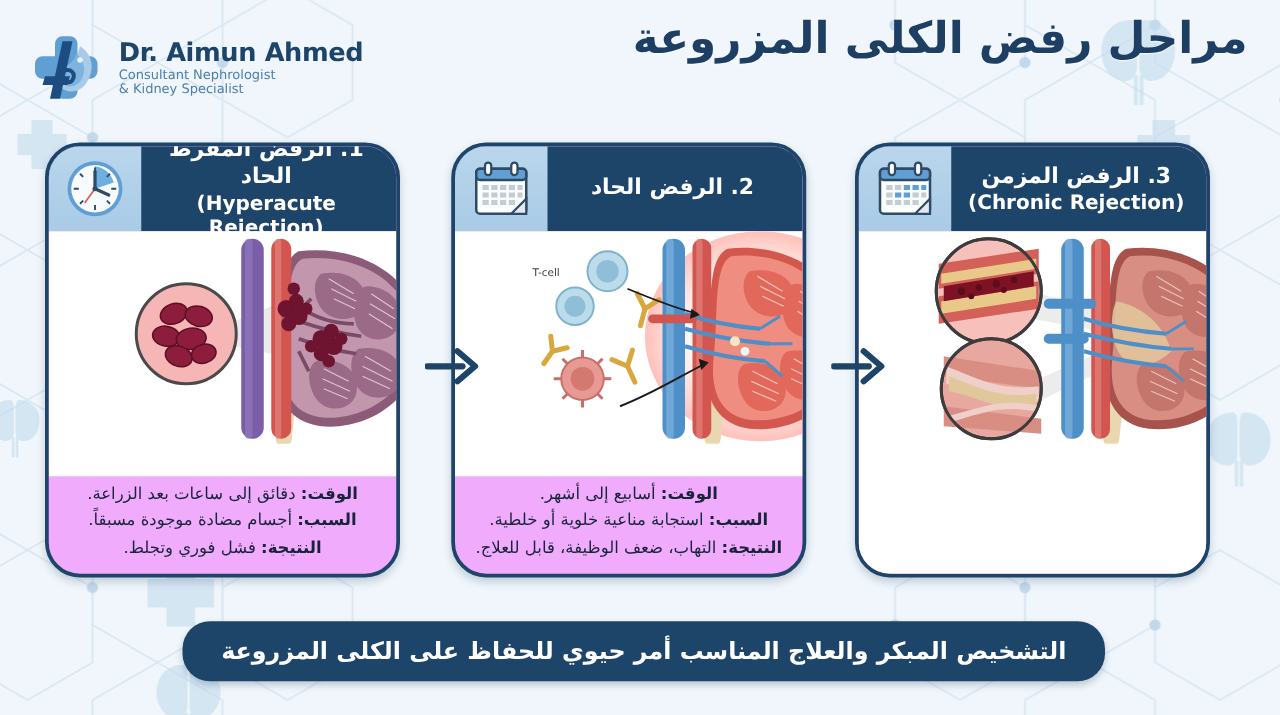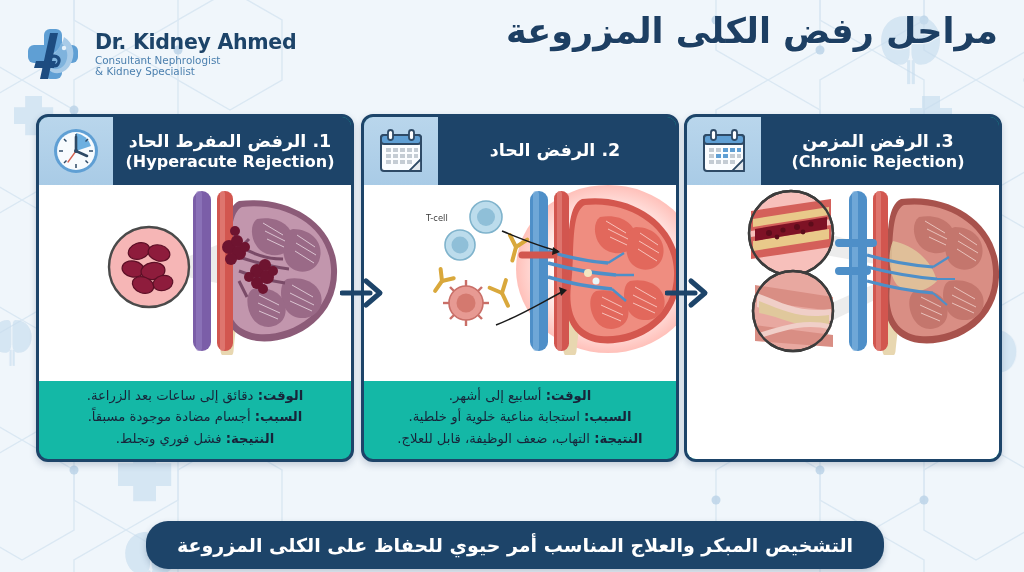--- a/index.html
+++ b/index.html
@@ -21,22 +21,22 @@
                white-space:nowrap; }
   .logo-sub { font-size:10.4px; color:#4a7fae; white-space:nowrap; margin-top:2px; }
   .logo-sub2 { font-size:10.4px; color:#4a7fae; white-space:nowrap; }
 
   .main-title { position:absolute; right:26px; top:10px; width:600px; text-align:right;
                 direction:rtl; font-size:35px; font-weight:bold; color:#1d3f63;
                 line-height:1.25; text-shadow:0 1px 1px rgba(255,255,255,.8); }
 
   
   .cards { position:absolute; top:114px; left:0; width:1024px; height:350px; z-index:3; }
-  .card { position:absolute; top:0; width:318px; height:348px;
-          background:#14b8a6; border:3px solid #1d4469; border-radius:12px;
+  .card { position:absolute; top:0; width:284px; height:348px;
+          background:#f0abfc; border:3px solid #1d4469; border-radius:28px;
           box-shadow:0 3px 7px rgba(30,60,95,.22); overflow:hidden;
           display:flex; flex-direction:column; }
   #card-1 { left:36px; }
   #card-2 { left:361px; }
   #card-3 { left:684px; }
 
   .card-head { height:68px; flex:0 0 68px; background:#1d4469;
                display:flex; align-items:center; position:relative; }
   .head-icon-pad { width:74px; height:68px; flex:0 0 74px;
                    background:linear-gradient(180deg,#b9d6ec 0%,#a9cbe6 100%);
@@ -55,21 +55,21 @@
   .arrow { position:absolute; top:162px; width:44px; height:34px; z-index:4; }
   #arrow-1 { left:340px; }
   #arrow-2 { left:665px; }
 
   
   .banner { position:absolute; left:146px; top:497px; width:738px; height:48px;
             background:#1d4469; border-radius:22px; z-index:3;
             box-shadow:0 3px 6px rgba(30,60,95,.25);
             display:flex; align-items:center; justify-content:center;
             direction:rtl; color:#fff; font-size:19px; font-weight:bold;
-            text-align:center; padding:0 16px;margin-top:24px; }
+            text-align:center; padding:0 16px; }
 
   .tcell-label { position:absolute; font-size:8.4px; fill:#3a3a3a; }
 </style>
 </head>
 <body>
 
 <svg id="bg-pattern" width="1024" height="572" viewBox="0 0 1024 572">
   <defs>
     <g id="hexcell">
       <polygon points="52,0 104,30 104,90 52,120 0,90 0,30" fill="none" stroke="#d3e3f0" stroke-width="1.4"></polygon>
@@ -177,21 +177,21 @@
                  C38,30 42,24 44,16 Z" fill="#a8cbe8"></path>
         <path d="M41,22 C48,27 49,36 45,43 C41,49 33,50 29,45 C26,41 28,36 32,34
                  C36,32 39,28 41,22 Z" fill="#7fb3dd"></path>
         <circle cx="44" cy="27" r="2.2" fill="#e8f2fa"></circle>
         <path d="M20,58 L30,12 L38,12 L28,58 Z" fill="#1d4c80"></path>
         <path d="M16,40 L36,40 L34,47 L14,47 Z" fill="#1d4c80"></path>
         <path d="M30,36 C37,33 41,38 38,43 C36,46 32,45 31,42" fill="none" stroke="#1d4c80" stroke-width="3.2" stroke-linecap="round"></path>
       </svg>
     </div>
     <div class="logo-text">
-      <div class="logo-name">Dr. Kidney Ahmed</div>
+      <div class="logo-name">Dr. Aimun Ahmed</div>
       <div class="logo-sub">Consultant Nephrologist</div>
       <div class="logo-sub2">&amp; Kidney Specialist</div>
     </div>
   </div>
 
   <div class="main-title">مراحل رفض الكلى المزروعة</div>
 </div>
 
 <div class="cards">
 

